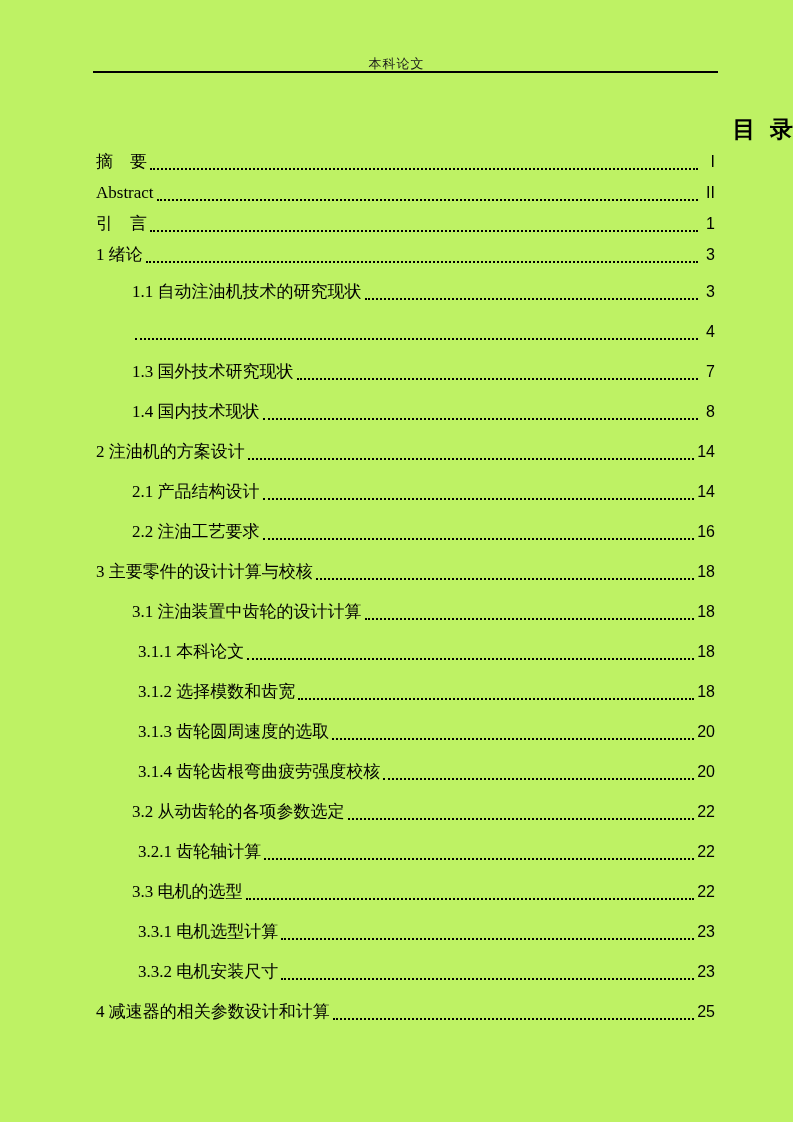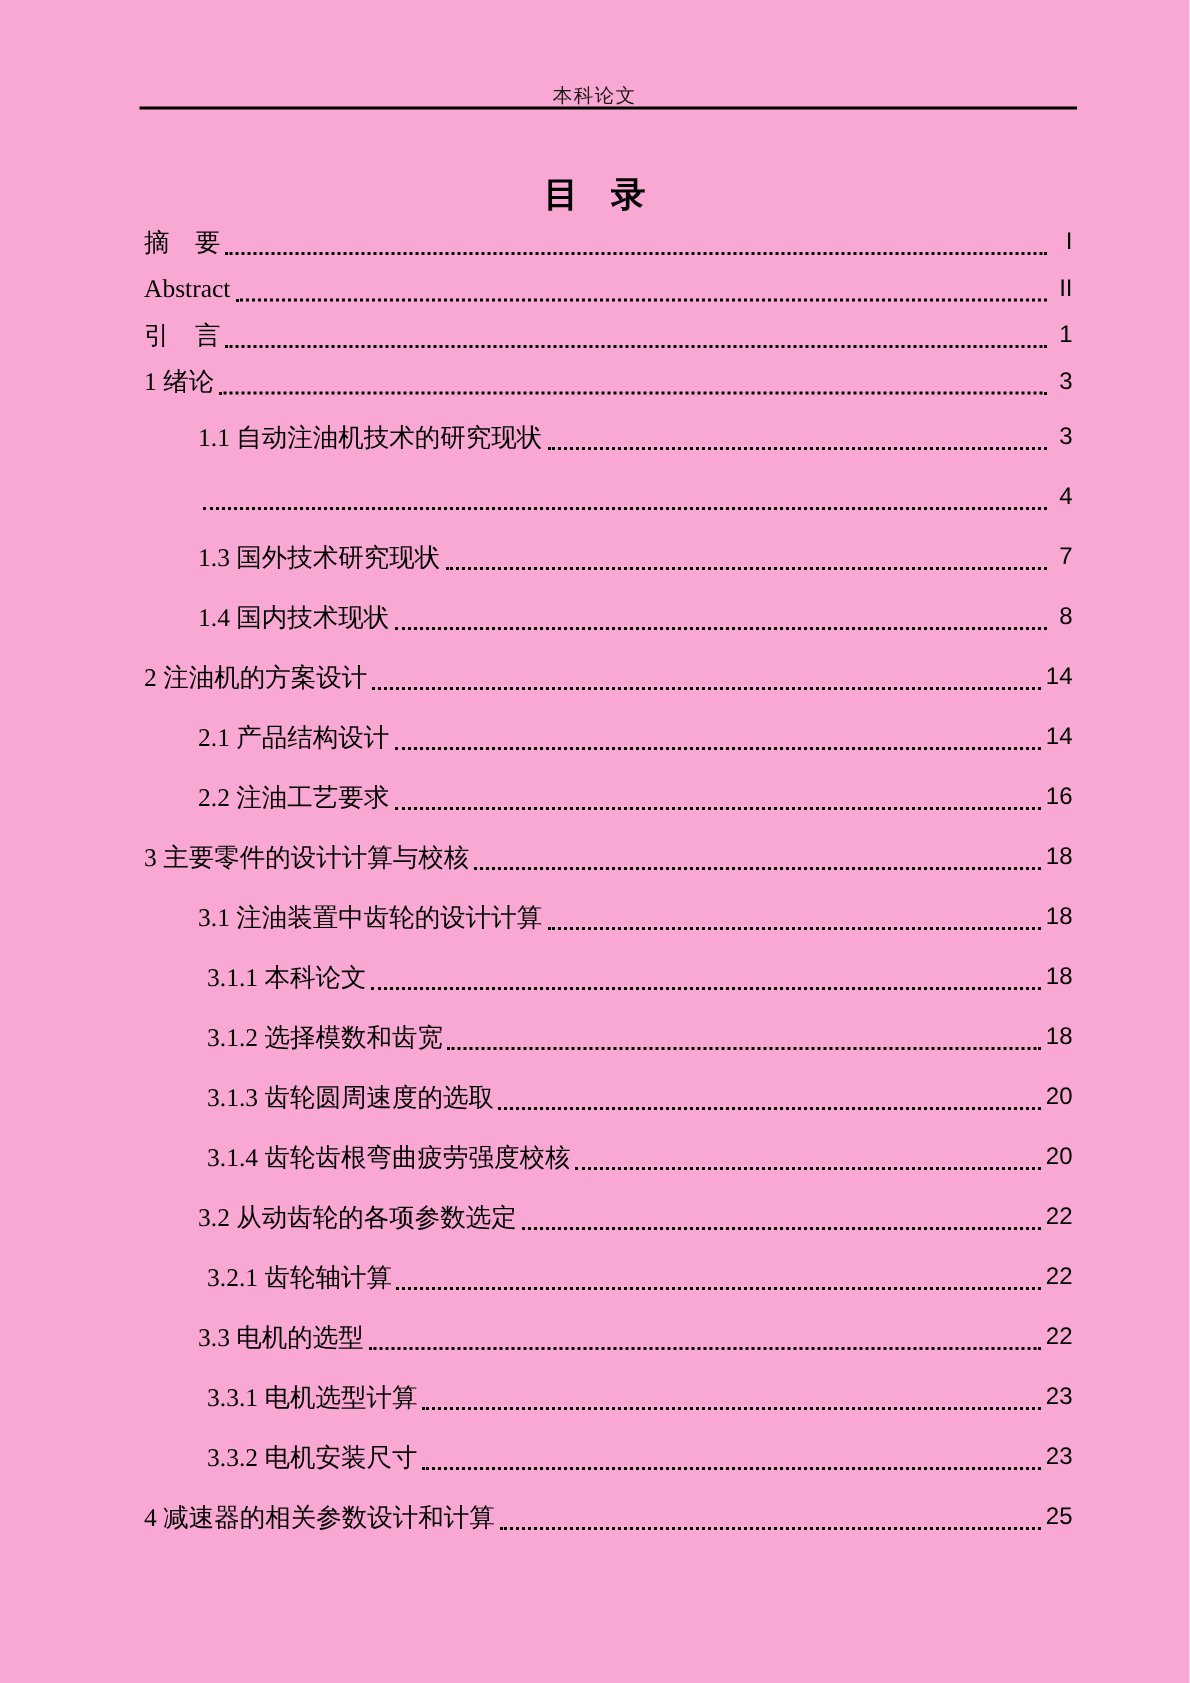--- a/index.html
+++ b/index.html
@@ -4,21 +4,21 @@
 <style>
   html, body {
     margin: 0;
     padding: 0;
     background: #ffffff;
   }
   .sheet {
     position: relative;
     width: 793px;
     height: 1122px;
-    background: #f9a8d4;
+    background: #bef264;
     color: #000000;
     font-family: "Liberation Serif", "DejaVu Serif", serif;
     overflow: hidden;
   }
   .running-header {
     position: absolute;
     top: 55px;
     left: 0;
     width: 100%;
     text-align: center;
@@ -33,22 +33,22 @@
     width: 625px;
     border-top: 2px solid #000000;
     height: 0;
   }
   .doc-title {
     position: absolute;
     top: 114px;
     left: 0;
     width: 100%;
     margin: 0;
-    text-align: center;
-    font-family: Liberation Mono, monospace;
+    text-align: right;
+    font-family: Liberation Sans, sans-serif;
     font-weight: bold;
     font-size: 23px;
     word-spacing: 8px;
     color: #000000;
   }
   .toc {
     position: absolute;
     top: 152px;
     left: 96px;
     right: 78px;

